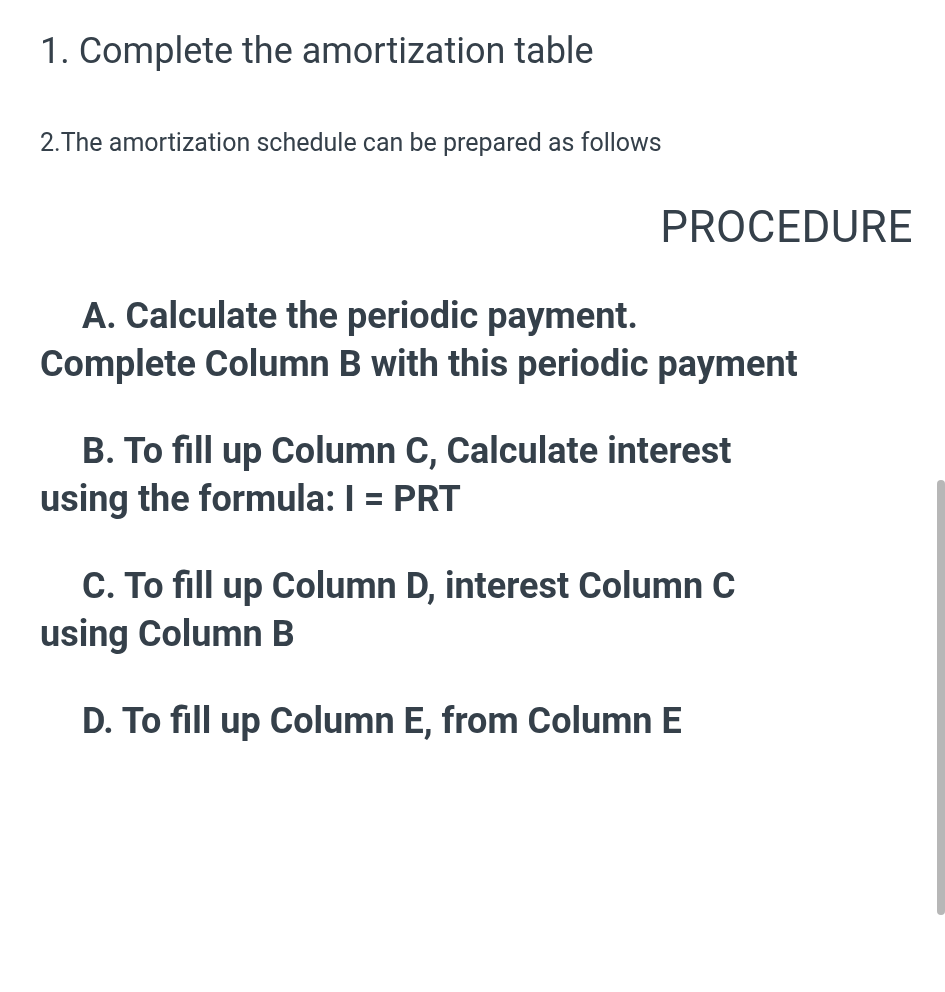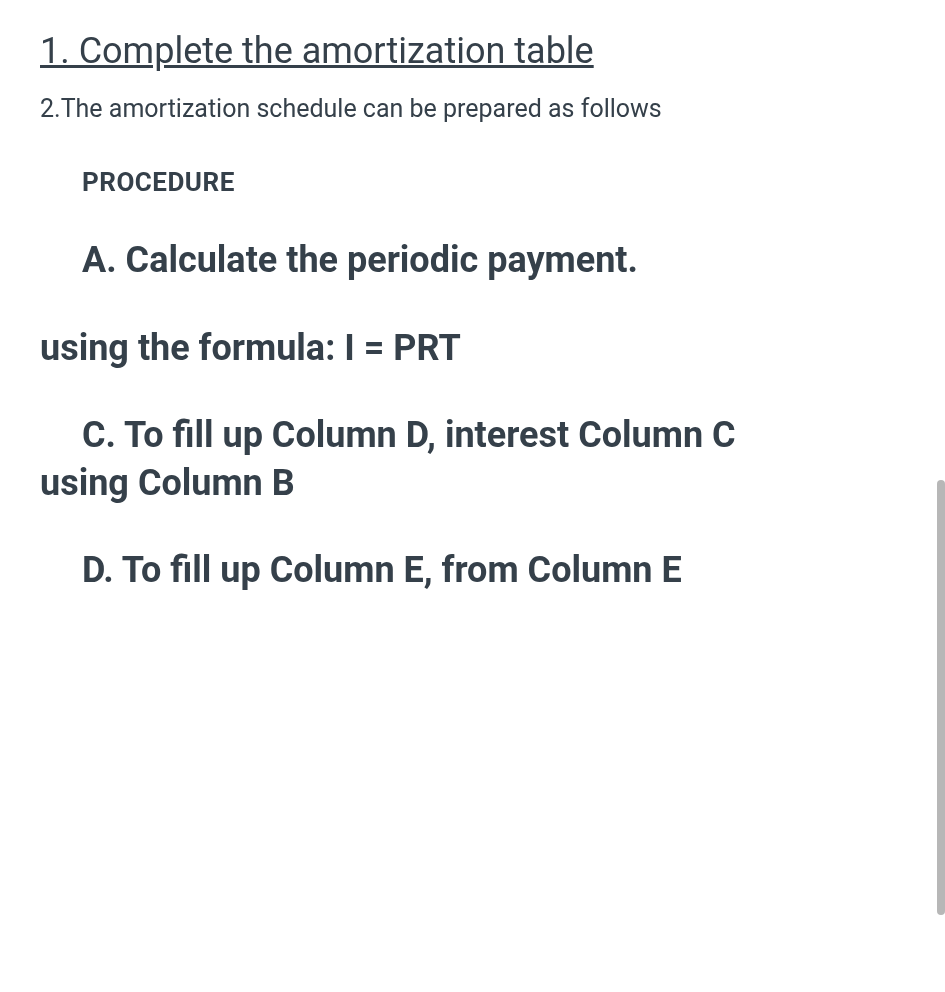--- a/index.html
+++ b/index.html
@@ -13,35 +13,35 @@
       background: #ffffff;
       font-family: -apple-system, BlinkMacSystemFont, "Segoe UI", Roboto, Helvetica, Arial, sans-serif;
       color: #35404a;
       padding: 28px 32px 28px 40px;
       position: relative;
     }
     .item-1 {
       font-size: 36px;
       font-weight: 400;
       line-height: 1.3;
-      margin-bottom: 18px;
-      text-decoration: underline;
+      margin-bottom: 52px;
     }
     .item-2 {
       font-size: 25px;
       font-weight: 400;
       line-height: 1.3;
       margin-bottom: 42px;
     }
     .procedure-heading {
-      font-size: 26px;
-      font-weight: 700;
+      font-size: 44px;
+      font-weight: 400;
       margin-left: 42px;
       margin-bottom: 40px;
       letter-spacing: 0.5px;
+      text-align: right;
     }
     .step {
       font-size: 36px;
       font-weight: 700;
       line-height: 1.32;
       margin-bottom: 40px;
     }
     .step .first-line {
       display: block;
       padding-left: 42px;
@@ -65,23 +65,25 @@
 <body>
 
 <div class="item-1">1. Complete the amortization table</div>
 
 <div class="item-2">2.The amortization schedule can be prepared as follows</div>
 
 <div class="procedure-heading">PROCEDURE</div>
 
 <div class="step">
   <span class="first-line">A.  Calculate the periodic payment.</span>
+  <span class="wrap-line">Complete Column B with this periodic payment</span>
 </div>
 
 <div class="step">
+  <span class="first-line">B.  To fill up Column C, Calculate interest</span>
   <span class="wrap-line">using the formula:   I = PRT</span>
 </div>
 
 <div class="step">
   <span class="first-line">C.  To fill up Column D, interest Column C</span>
   <span class="wrap-line">using Column B</span>
 </div>
 
 <div class="step">
   <span class="first-line">D. To fill up Column E,  from Column E</span>

